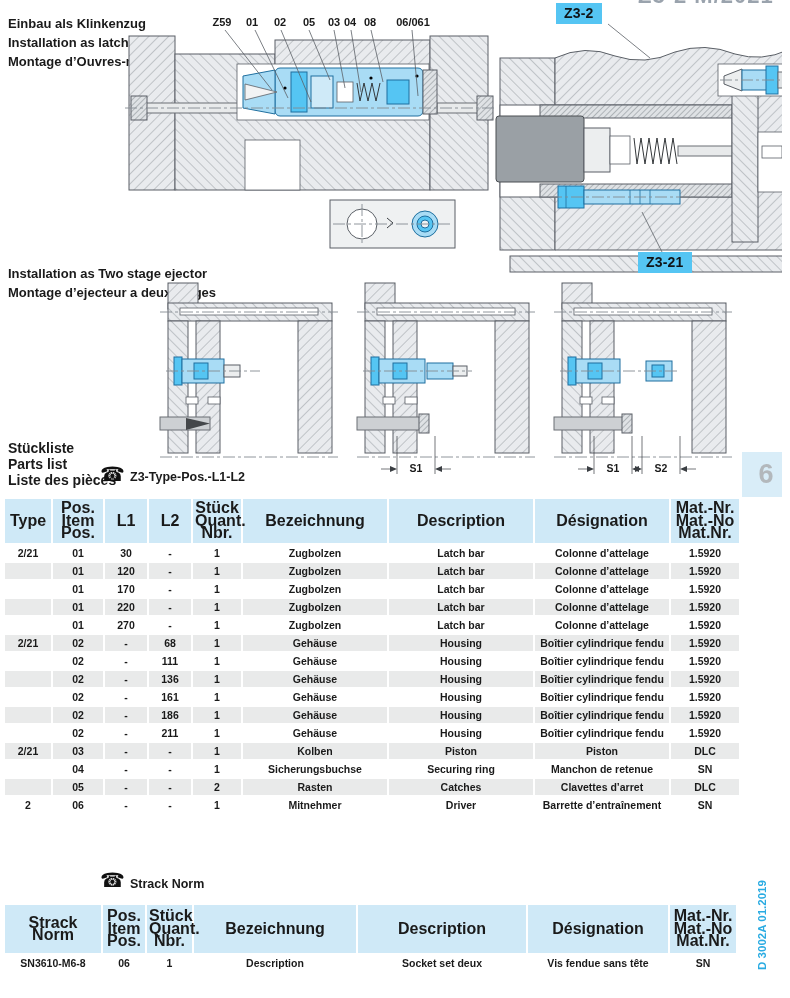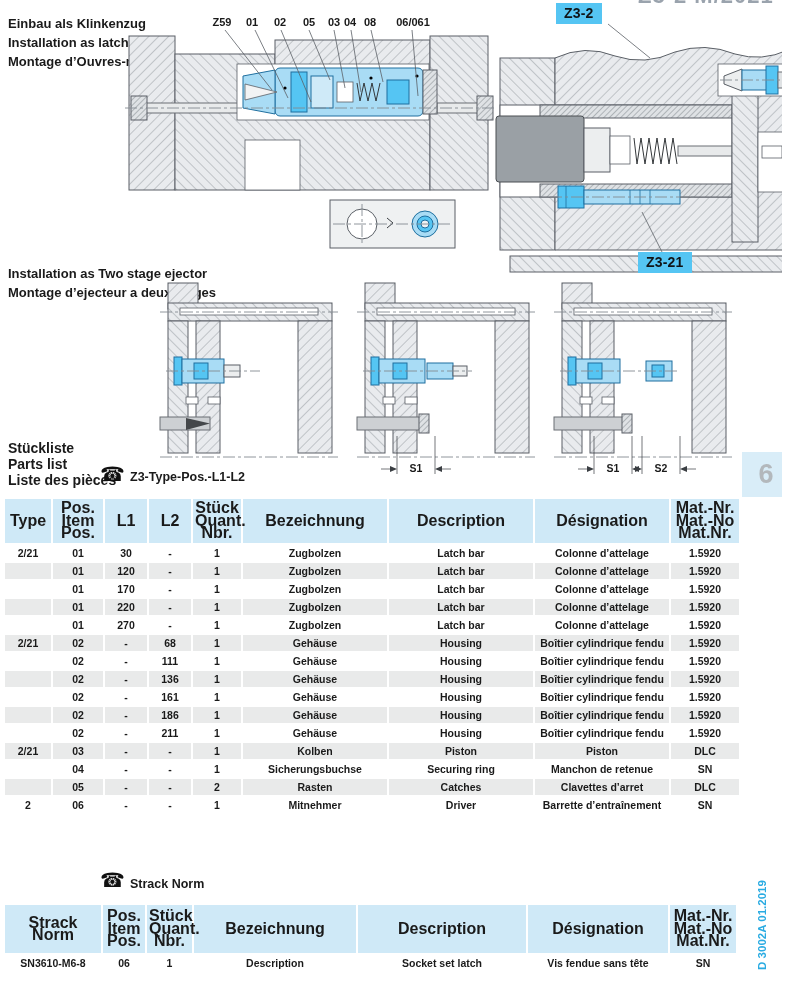--- a/index.html
+++ b/index.html
@@ -542,21 +542,21 @@
             <span class="hl">Mat.Nr.</span>
           </th>
       </tr>
     </thead>
     <tbody>
         <tr>
           <td>SN3610-M6-8</td>
           <td>06</td>
           <td>1</td>
           <td>Description</td>
-          <td>Socket set latch</td>
+          <td>Socket set deux</td>
           <td>Vis fendue sans tête</td>
           <td>SN</td>
         </tr>
       </tbody>
   </table>
 
   <div class="doccode">D 3002A  01.2019</div>
 
 </div>
 

